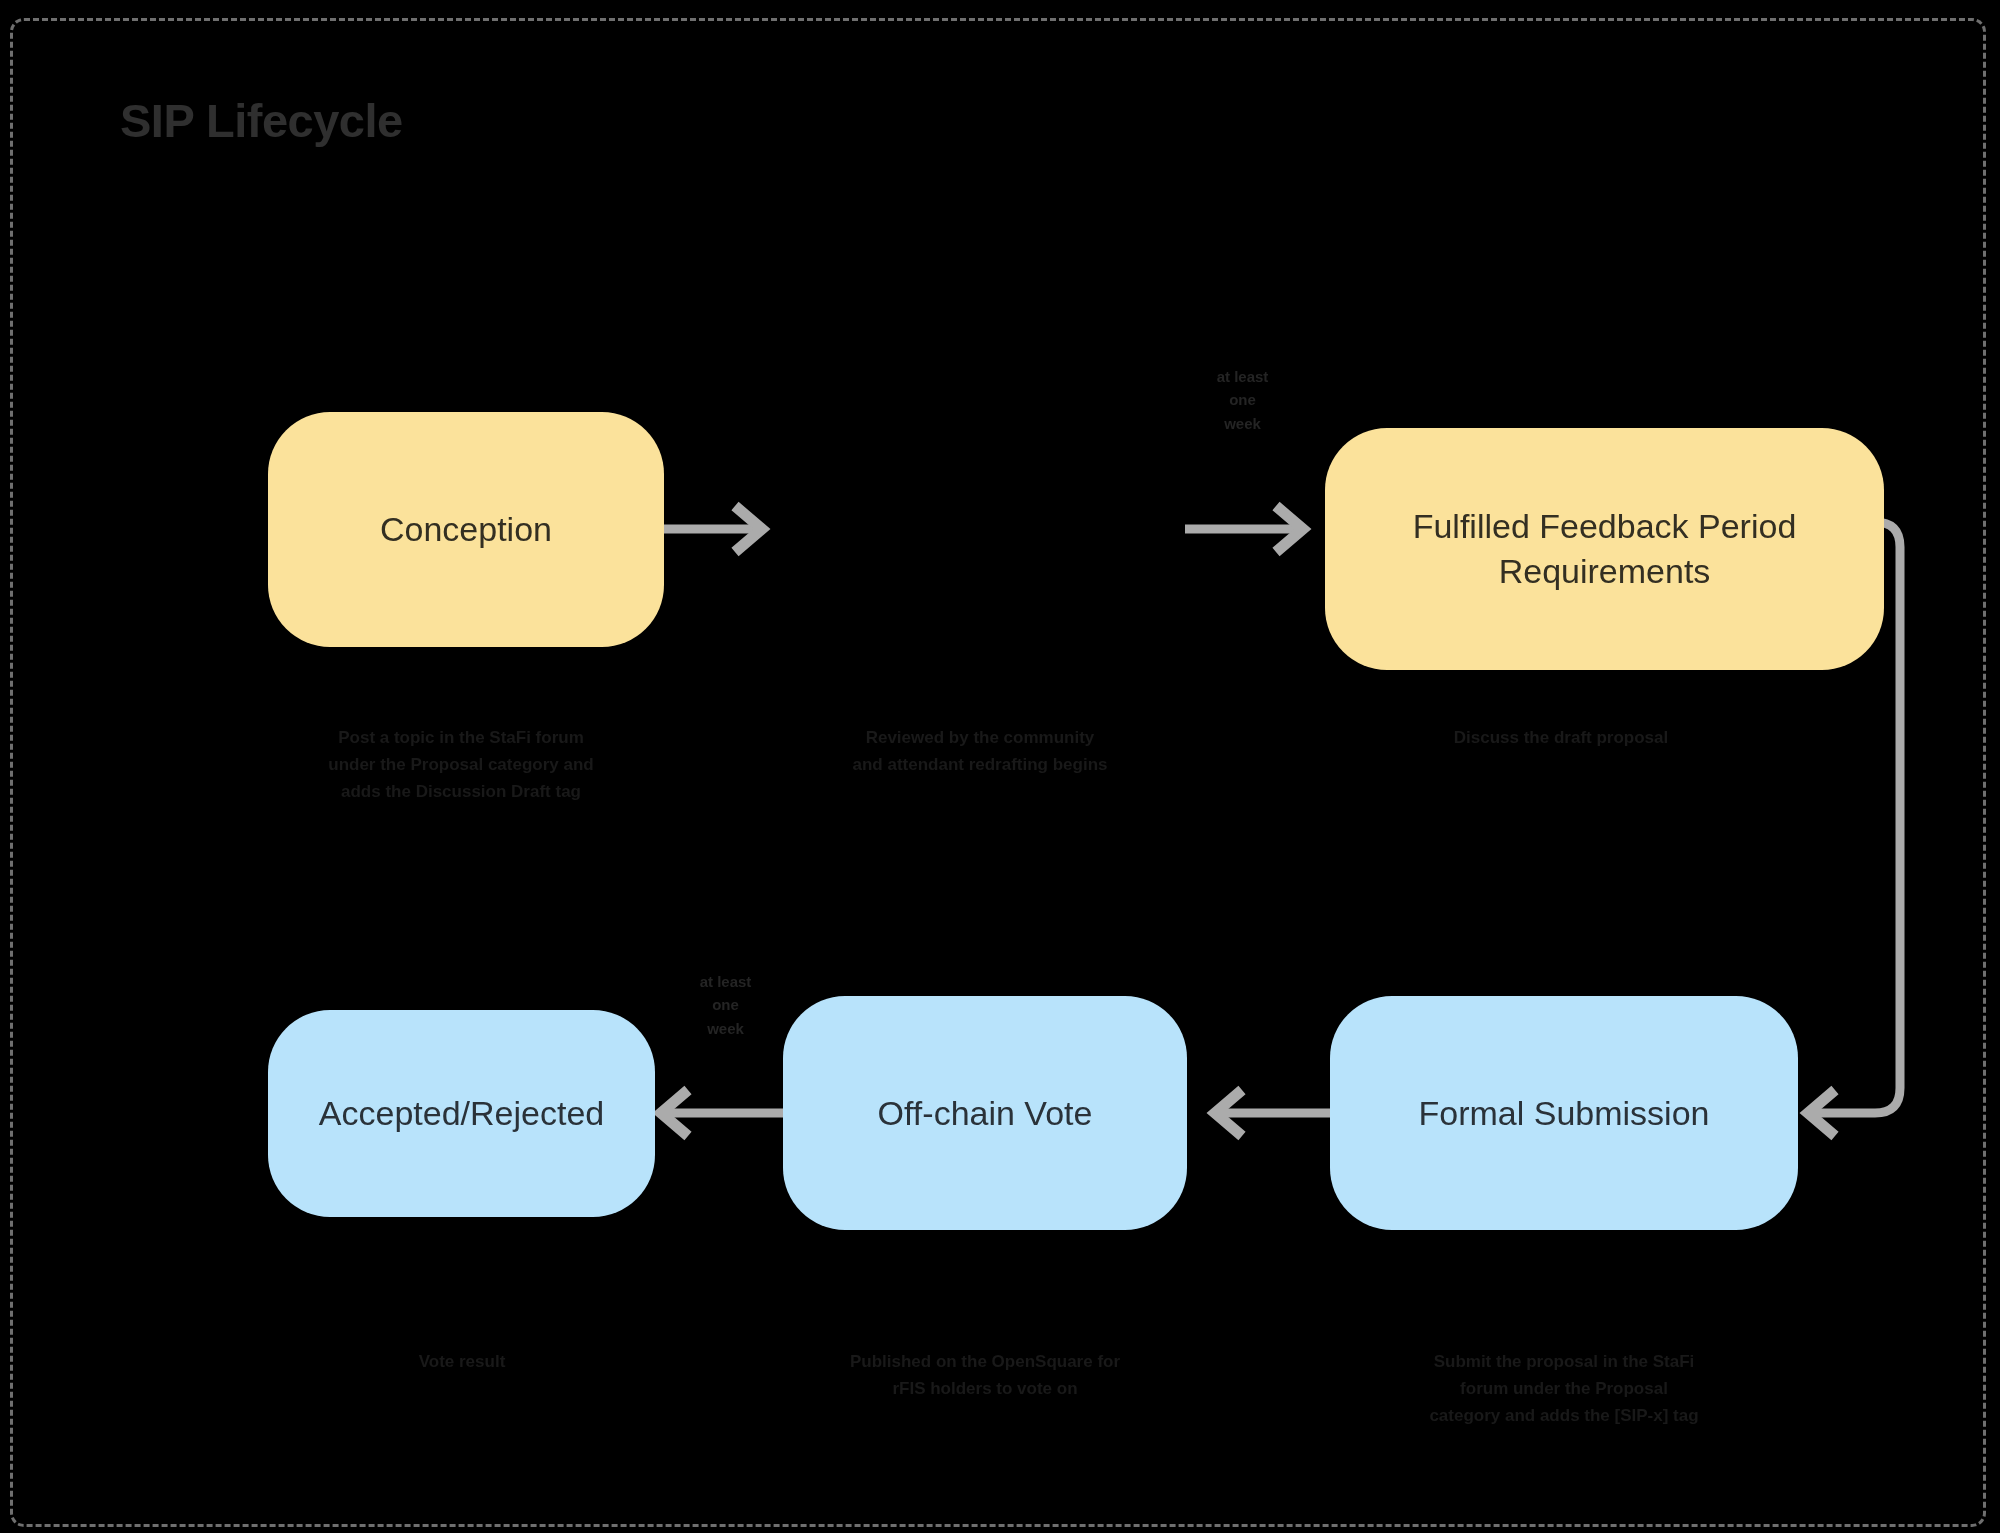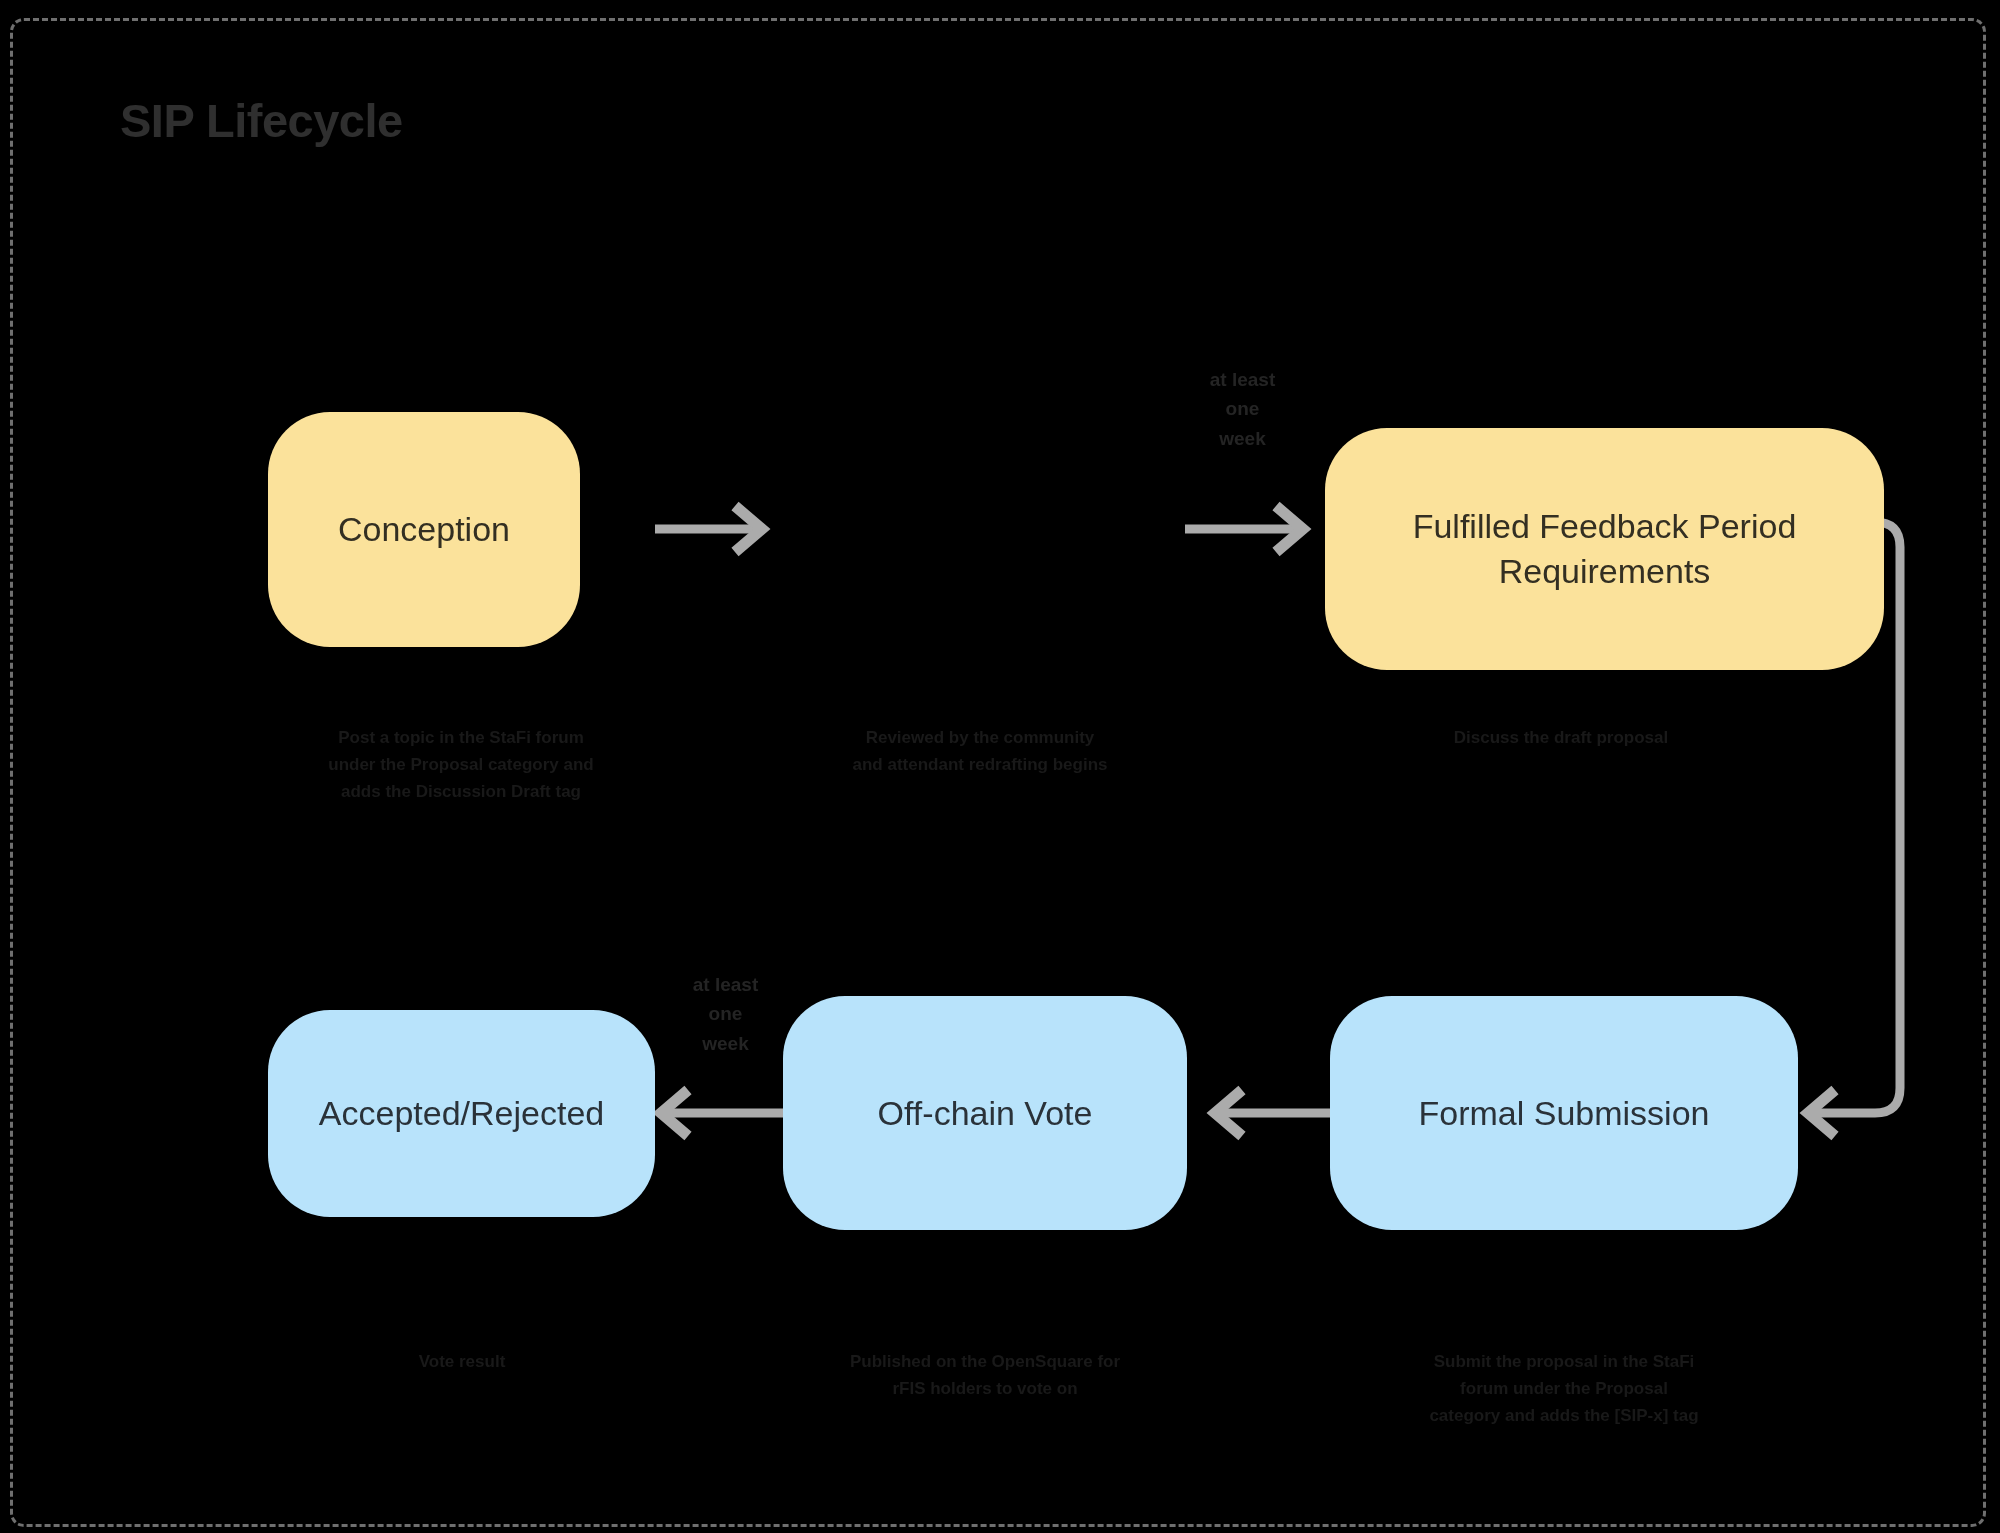--- a/index.html
+++ b/index.html
@@ -68,21 +68,21 @@
     font-size: 17px;
     font-weight: bold;
     line-height: 1.6;
     color: #191919;
     white-space: pre-line;
   }
 
   .edgelabel {
     position: absolute;
     text-align: center;
-    font-size: 19px;
+    font-size: 15px;
     font-weight: bold;
     line-height: 1.55;
     color: #242424;
     white-space: pre-line;
   }
 
   svg#edges {
     position: absolute;
     left: 0; top: 0;
     width: 2000px;
@@ -132,21 +132,21 @@
       <path class="edgeline" d="M 1330 1105 L 1222 1105"></path>
       <path class="arrowhead" d="M 1242 1082 L 1215 1105 L 1242 1128"></path>
     </g>
 
     <g>
       <path class="edgeline" d="M 783 1105 L 668 1105"></path>
       <path class="arrowhead" d="M 688 1082 L 661 1105 L 688 1128"></path>
     </g>
   </svg>
 
-  <div class="node yellow" style="left:268px; top:404px; width:312px; height:235px;">
+  <div class="node yellow" style="left:268px; top:404px; width:396px; height:235px;">
     <span>Conception</span>
   </div>
 
 
   <div class="node yellow" style="left:1325px; top:420px; width:559px; height:242px;">
     <span>Fulfilled Feedback
 Period Requirements</span>
   </div>
 
   <div class="node blue" style="left:1330px; top:988px; width:468px; height:234px;">

